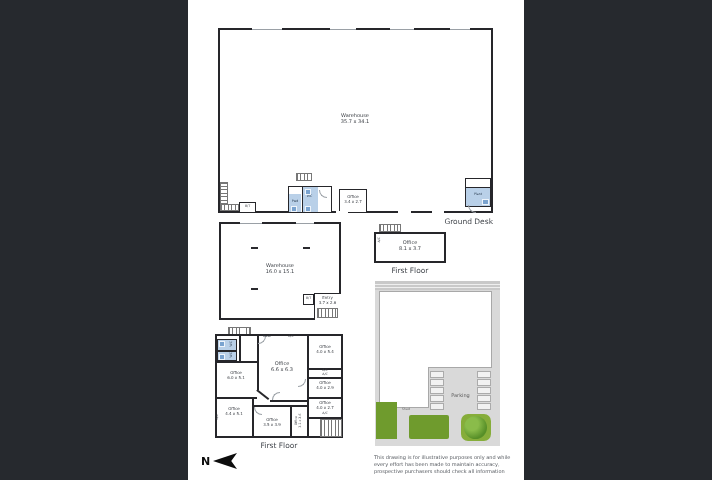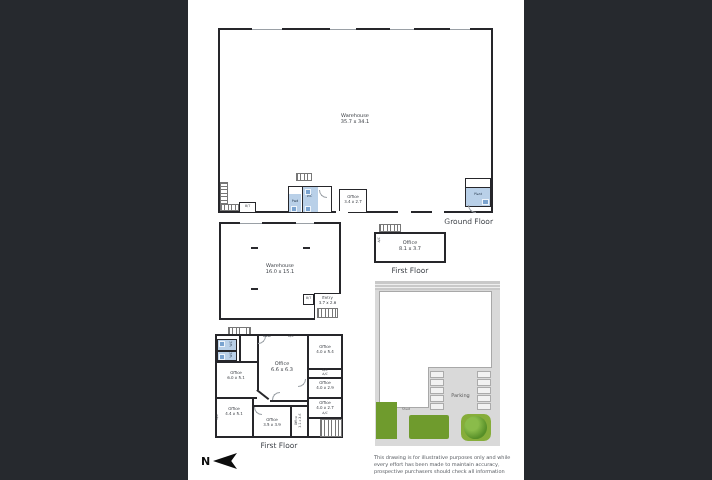--- a/index.html
+++ b/index.html
@@ -85,21 +85,21 @@
     <div class="room" style="left:277px;top:178px;width:26px;height:10px;"></div>
     <div class="room blue" style="left:277px;top:187px;width:26px;height:20px;"></div>
     <div class="lbl lbl-xs" style="left:277px;top:193px;width:26px;color:#2c3e52;">Plant</div>
     <div class="fix" style="left:294px;top:199px;width:5px;height:4px;"></div>
     <div class="arc" style="left:280px;top:205px;width:8px;height:8px;border-radius:0 0 0 8px;border-width:0 0 1px 1px;"></div>
 
     <div class="gap" style="left:148px;top:211px;width:12px;height:3px;"></div>
     <div class="gap" style="left:210px;top:211px;width:13px;height:3px;"></div>
     <div class="gap" style="left:244px;top:211px;width:12px;height:3px;"></div>
 
-    <div class="section-lbl" style="left:232px;top:217px;width:73px;text-align:right;">Ground Floor</div>
+    <div class="section-lbl" style="left:232px;top:217px;width:73px;text-align:right;">Ground Desk</div>
 
     <div class="outline" style="left:31px;top:222px;width:122px;height:98px;"></div>
     <div class="gap" style="left:52px;top:221px;width:22px;height:3px;"></div>
     <div class="door-line" style="left:52px;top:223px;width:22px;height:1px;"></div>
     <div class="gap" style="left:108px;top:221px;width:18px;height:3px;"></div>
     <div class="door-line" style="left:108px;top:223px;width:18px;height:1px;"></div>
 
     <div class="lbl" style="left:56px;top:262px;width:72px;">
       <span class="line">Warehouse</span>
       <span class="line">16.0 x 15.1</span>

